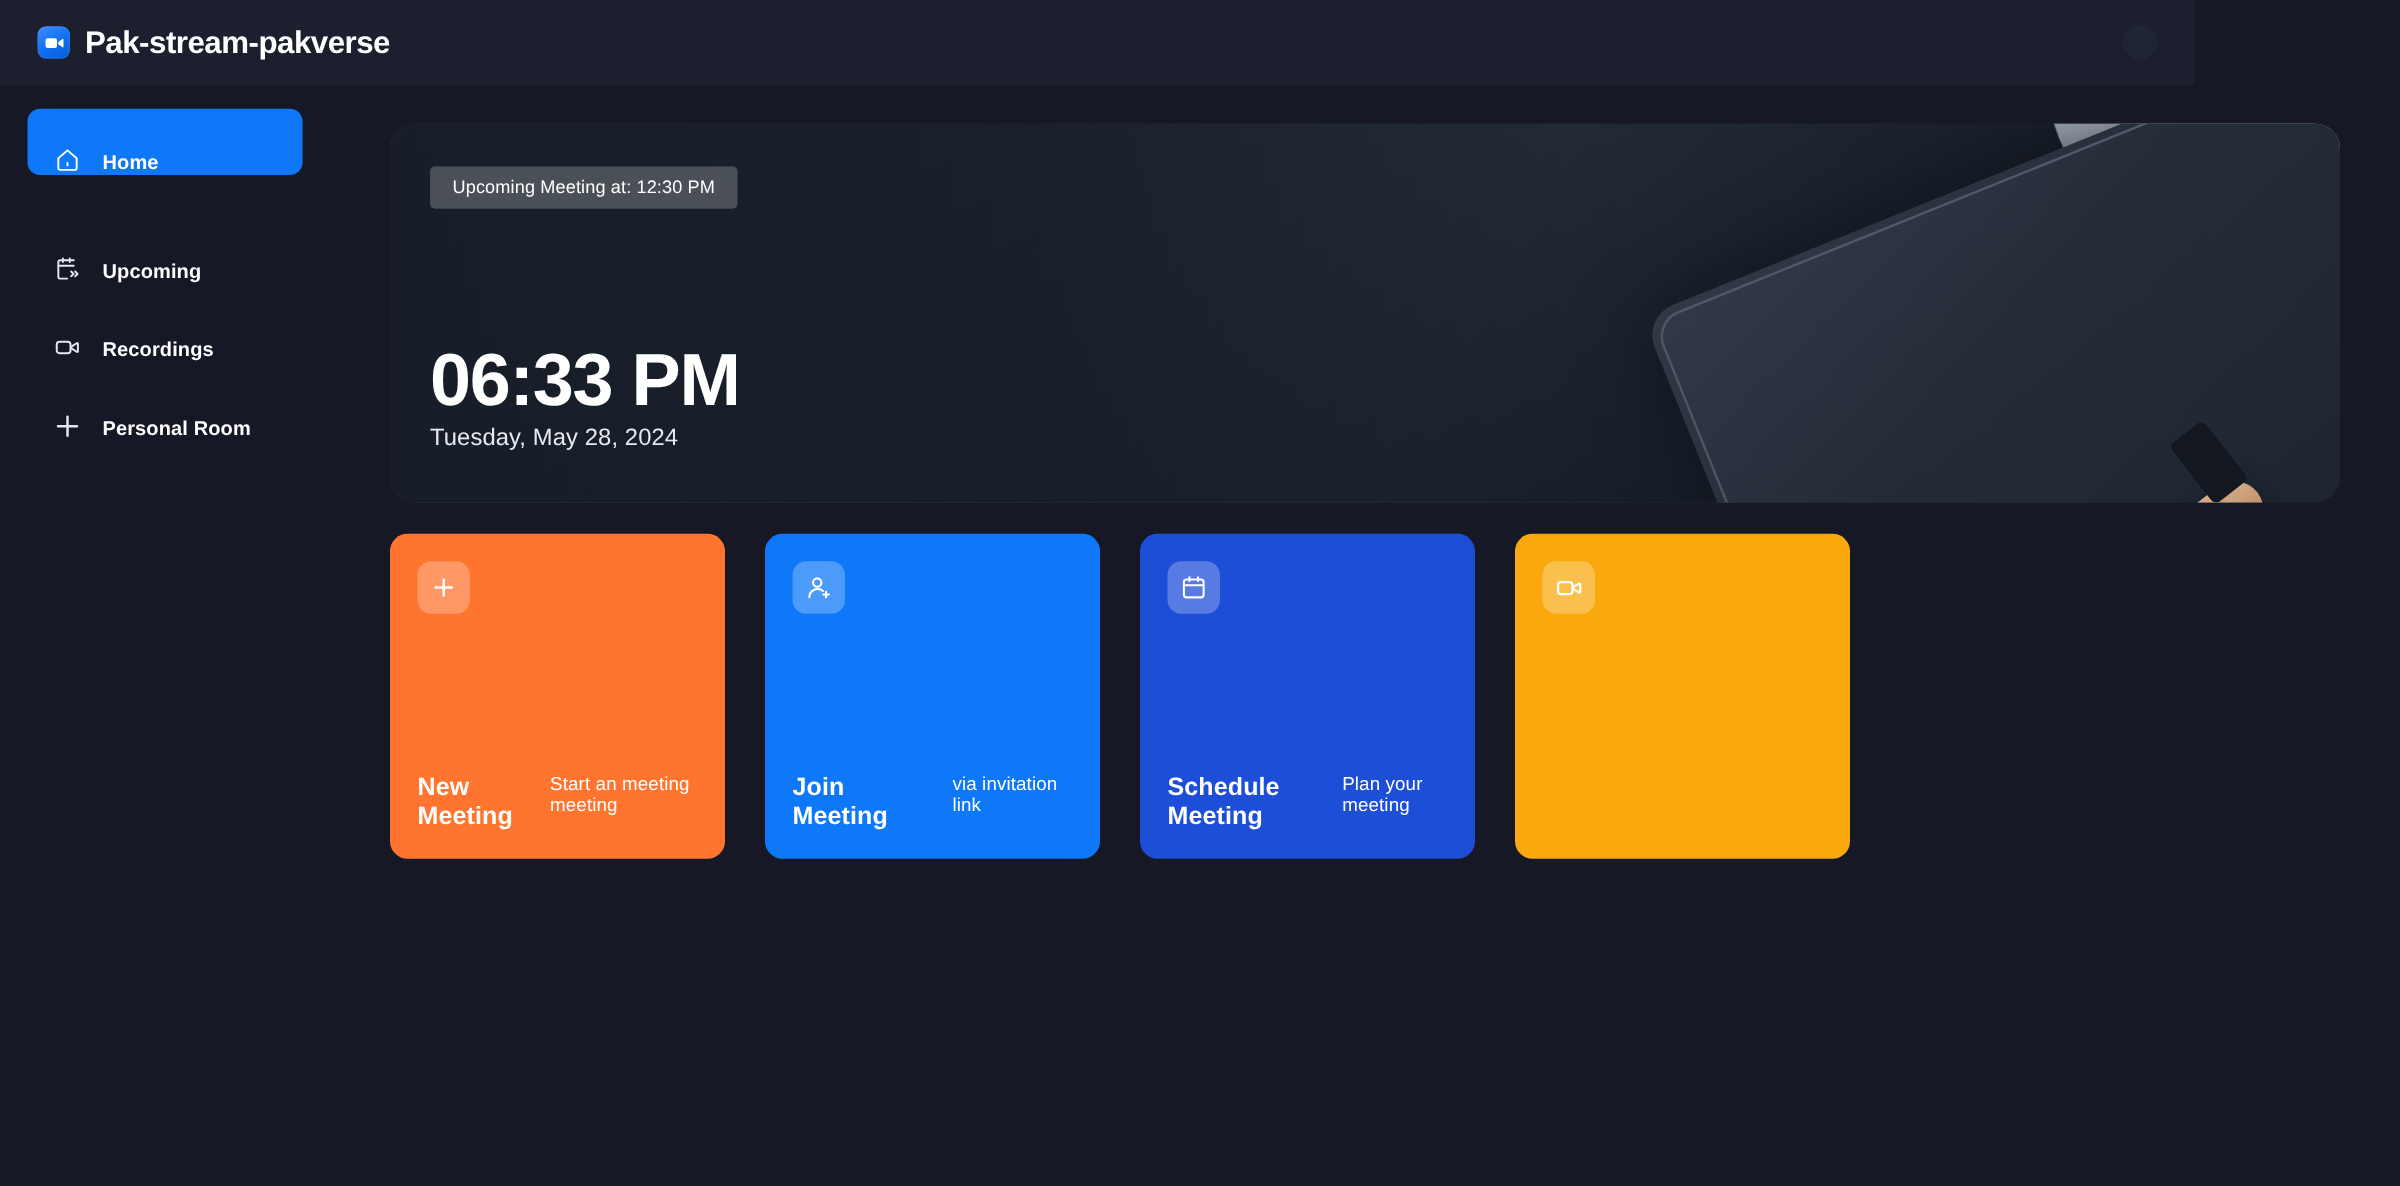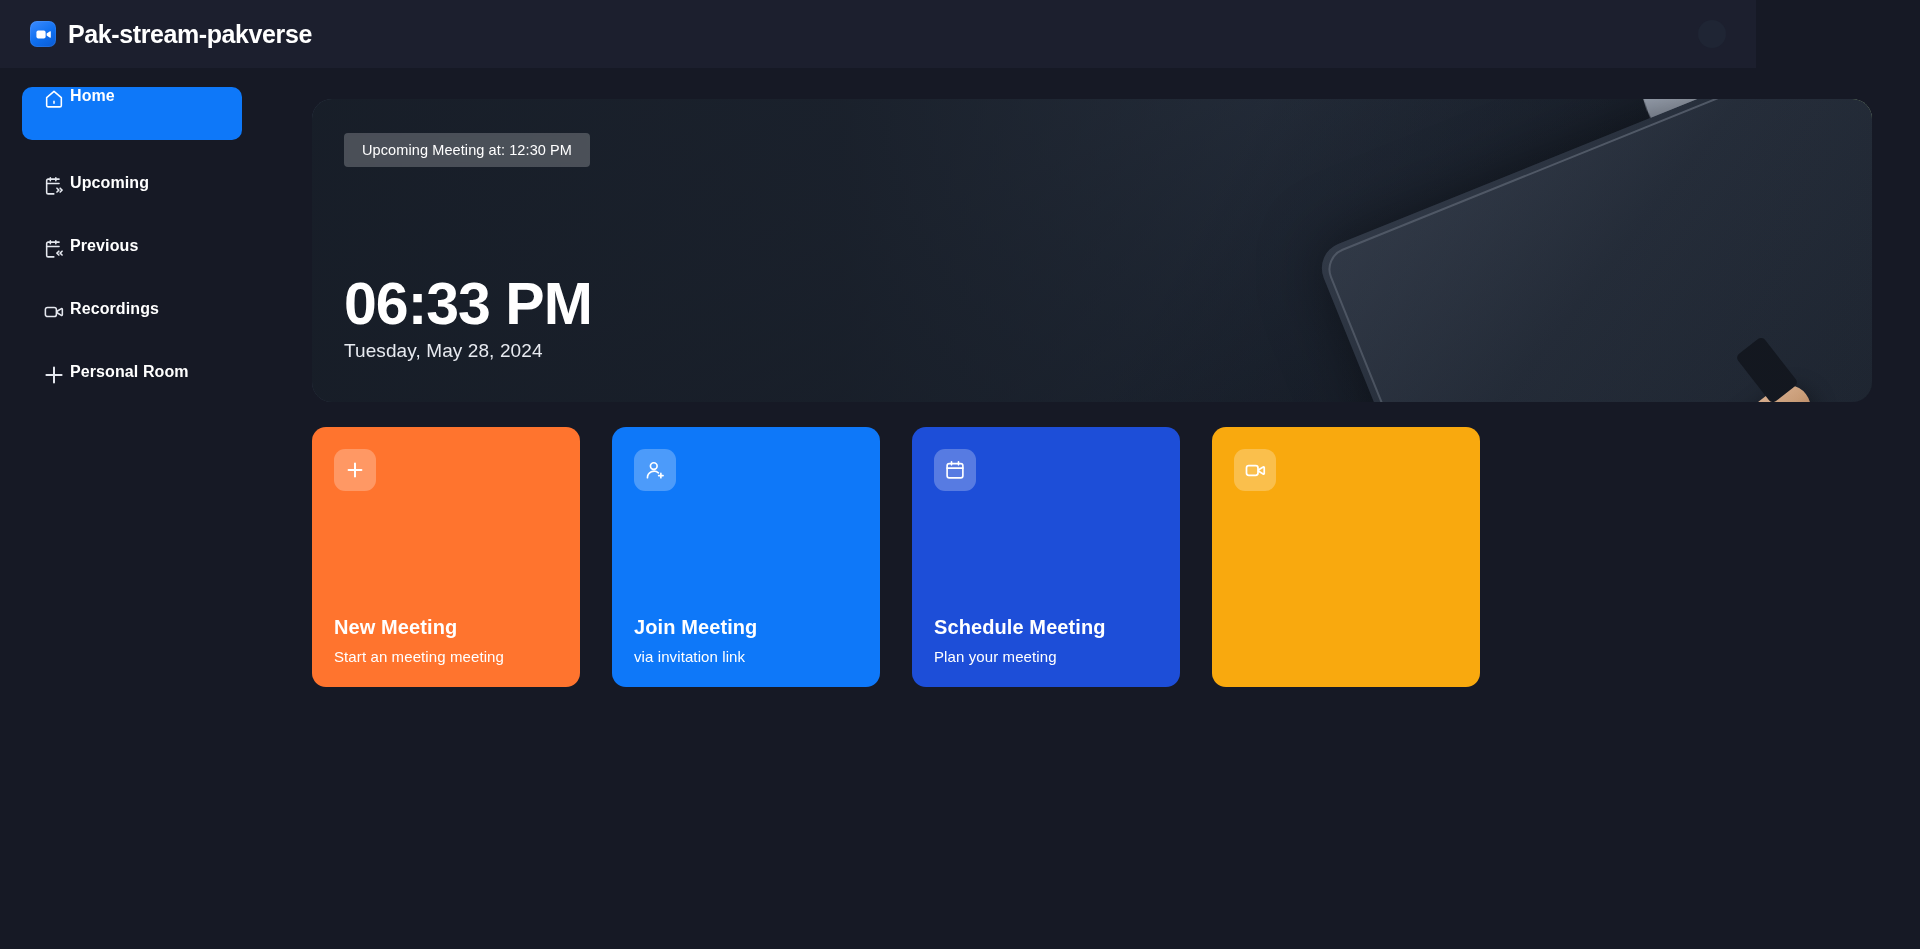--- a/index.html
+++ b/index.html
@@ -69,22 +69,22 @@
     height: 881px;
     background: #161925;
     padding: 19px 0 0 0;
     z-index: 10;
     display: flex;
     flex-direction: column;
     gap: 10px;
   }
   .nav-item {
     display: flex;
-    align-items: flex-start;
-    gap: 4px;
+    align-items: flex-end;
+    gap: 16px;
     height: 53px;
     margin: 0 22px;
     padding: 0 20px;
     border-radius: 10px;
     cursor: pointer;
     color: #ffffff;
   }
   .nav-item.active {
     background: #0e78f9;
   }
@@ -255,22 +255,22 @@
     border-radius: 11px;
     background: rgba(255,255,255,0.26);
     display: flex;
     align-items: center;
     justify-content: center;
     flex: none;
   }
   .card-text {
     margin-top: auto;
     display: flex;
-    flex-direction: column;
-    gap: 9px;
+    flex-direction: row;
+    gap: 19px;
   }
   .card-title {
     color: #ffffff;
     font-size: 20px;
     font-weight: bold;
     letter-spacing: 0.1px;
   }
   .card-sub {
     color: #ffffff;
     font-size: 15px;
@@ -315,31 +315,20 @@
       <svg width="22" height="22" viewBox="0 0 24 24" fill="none" stroke="#e4e7ee" stroke-width="1.7" stroke-linecap="round" stroke-linejoin="round">
         <path d="M17.5 4.5H5.6A1.6 1.6 0 0 0 4 6.1V19a1.6 1.6 0 0 0 1.6 1.6h6.2"></path>
         <path d="M4 9.3h13.5"></path>
         <path d="M8 3v3.2M14 3v3.2"></path>
         <path d="M15.2 14.4l2.1 2.1-2.1 2.1M18.7 14.4l2.1 2.1-2.1 2.1"></path>
       </svg>
     </span>
     <span class="nav-label">Upcoming</span>
   </div>
 
-  <div class="nav-item">
-    <span class="nav-ico">
-      <svg width="22" height="22" viewBox="0 0 24 24" fill="none" stroke="#e4e7ee" stroke-width="1.7" stroke-linecap="round" stroke-linejoin="round">
-        <path d="M17.5 4.5H5.6A1.6 1.6 0 0 0 4 6.1V19a1.6 1.6 0 0 0 1.6 1.6h6.2"></path>
-        <path d="M4 9.3h13.5"></path>
-        <path d="M8 3v3.2M14 3v3.2"></path>
-        <path d="M17.3 14.4l-2.1 2.1 2.1 2.1M20.8 14.4l-2.1 2.1 2.1 2.1"></path>
-      </svg>
-    </span>
-    <span class="nav-label">Previous</span>
-  </div>
 
   <div class="nav-item">
     <span class="nav-ico">
       <svg width="22" height="22" viewBox="0 0 24 24" fill="none" stroke="#e4e7ee" stroke-width="1.7" stroke-linecap="round" stroke-linejoin="round">
         <rect x="2.6" y="7" width="12" height="10" rx="2.4"></rect>
         <path d="M15.4 11.2l4.6-2.9a.7.7 0 0 1 1.1.6v6.2a.7.7 0 0 1-1.1.6l-4.6-2.9z"></path>
       </svg>
     </span>
     <span class="nav-label">Recordings</span>
   </div>

